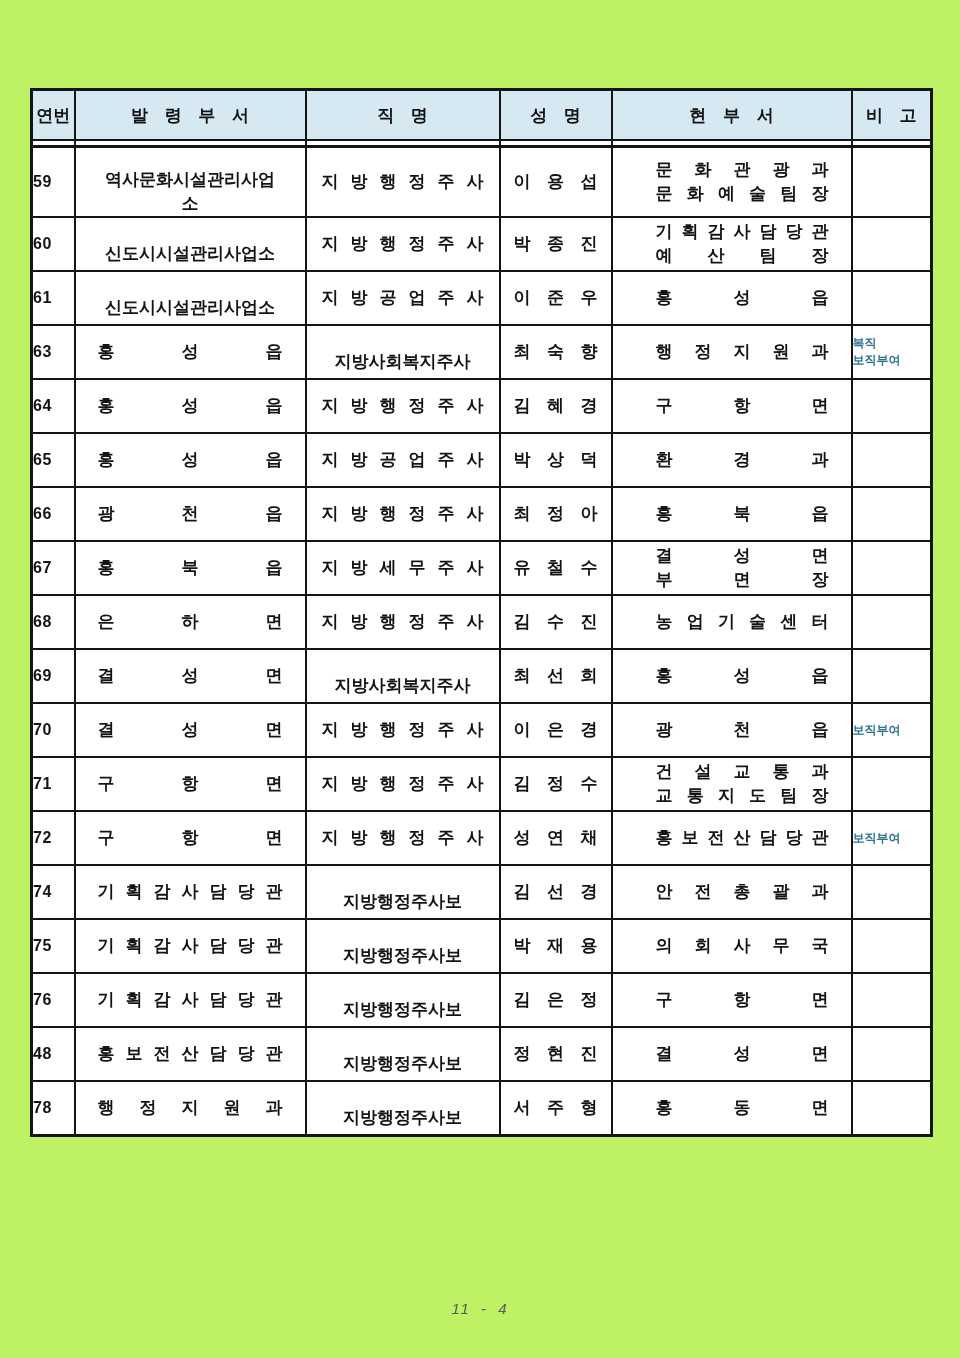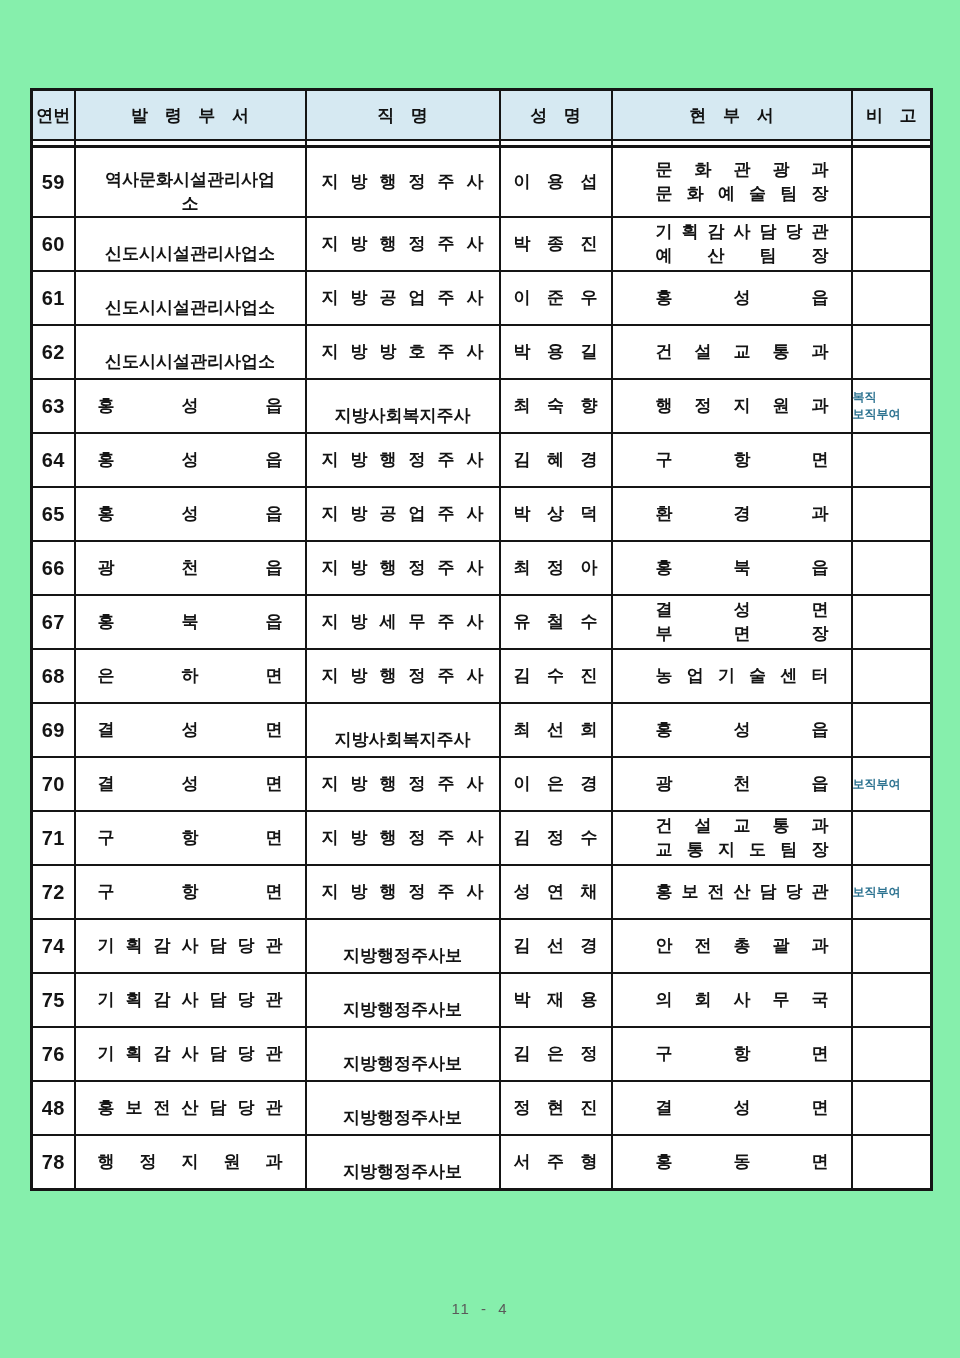--- a/index.html
+++ b/index.html
@@ -5,21 +5,21 @@
   html, body {
     margin: 0;
     padding: 0;
     background: #ffffff;
     font-family: "Liberation Sans", "DejaVu Sans", sans-serif;
   }
   .page {
     position: relative;
     width: 960px;
     height: 1358px;
-    background: #86efac;
+    background: #bef264;
     overflow: hidden;
   }
   table.doc {
     position: absolute;
     left: 30px;
     top: 88px;
     width: 900px;
     border-collapse: collapse;
     table-layout: fixed;
     border: 3px solid #151515;
@@ -48,22 +48,21 @@
   }
   tbody td {
     height: 52px;
     vertical-align: middle;
     font-size: 17px;
     font-weight: bold;
     color: #141414;
     background: #ffffff;
   }
   tbody td.c-no {
-    text-align: center;
-    font-size: 20px;
+    font-size: 16px;
     letter-spacing: 0.5px;
   }
   .dist {
     display: block;
     text-align: justify;
     text-align-last: justify;
     line-height: 24px;
     white-space: normal;
   }
   .dist.center {
@@ -89,20 +88,21 @@
   .footer {
     position: absolute;
     left: 0;
     top: 1300px;
     width: 960px;
     text-align: center;
     font-size: 15px;
     color: #5a5a5a;
     letter-spacing: 2px;
     word-spacing: 4px;
+    font-style: italic;
   }
 </style>
 </head>
 <body>
 
 <div class="page">
 
   <table class="doc">
     <colgroup>
       <col style="width:43px">
@@ -175,36 +175,20 @@
           </td>
           <td class="c-name">
             <div class="dist">이 준 우</div>
           </td>
           <td class="c-cur">
             <div class="dist">홍 성 읍</div>
           </td>
           <td class="c-note"></td>
         </tr>
         <tr>
-          <td class="c-no">62</td>
-          <td class="c-dept">
-            <div class="dist center">신도시시설관리사업소</div>
-          </td>
-          <td class="c-title">
-            <div class="dist">지 방 방 호 주 사</div>
-          </td>
-          <td class="c-name">
-            <div class="dist">박 용 길</div>
-          </td>
-          <td class="c-cur">
-            <div class="dist">건 설 교 통 과</div>
-          </td>
-          <td class="c-note"></td>
-        </tr>
-        <tr>
           <td class="c-no">63</td>
           <td class="c-dept">
             <div class="dist">홍 성 읍</div>
           </td>
           <td class="c-title">
             <div class="dist center">지방사회복지주사</div>
           </td>
           <td class="c-name">
             <div class="dist">최 숙 향</div>
           </td>

